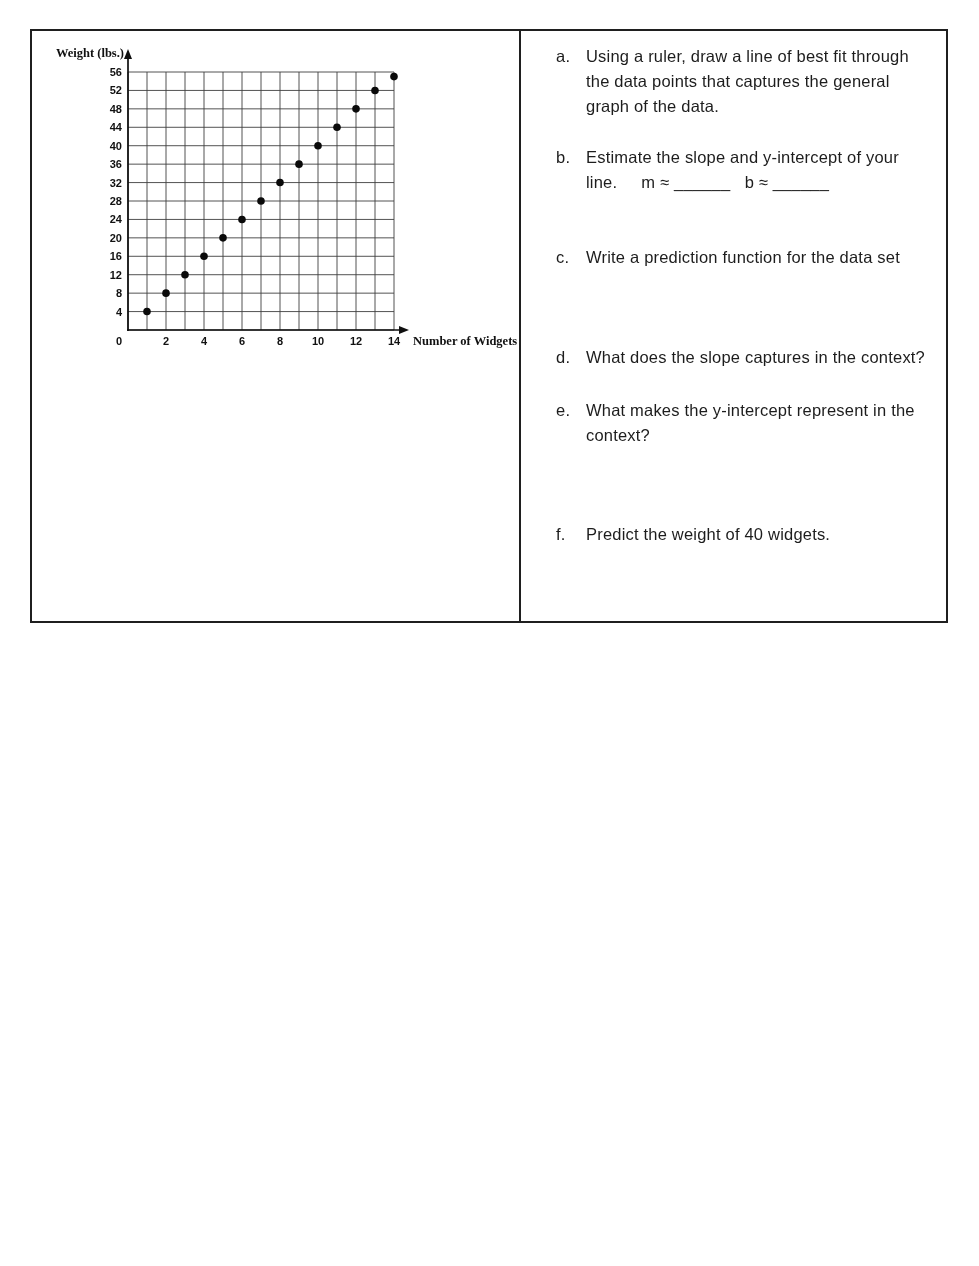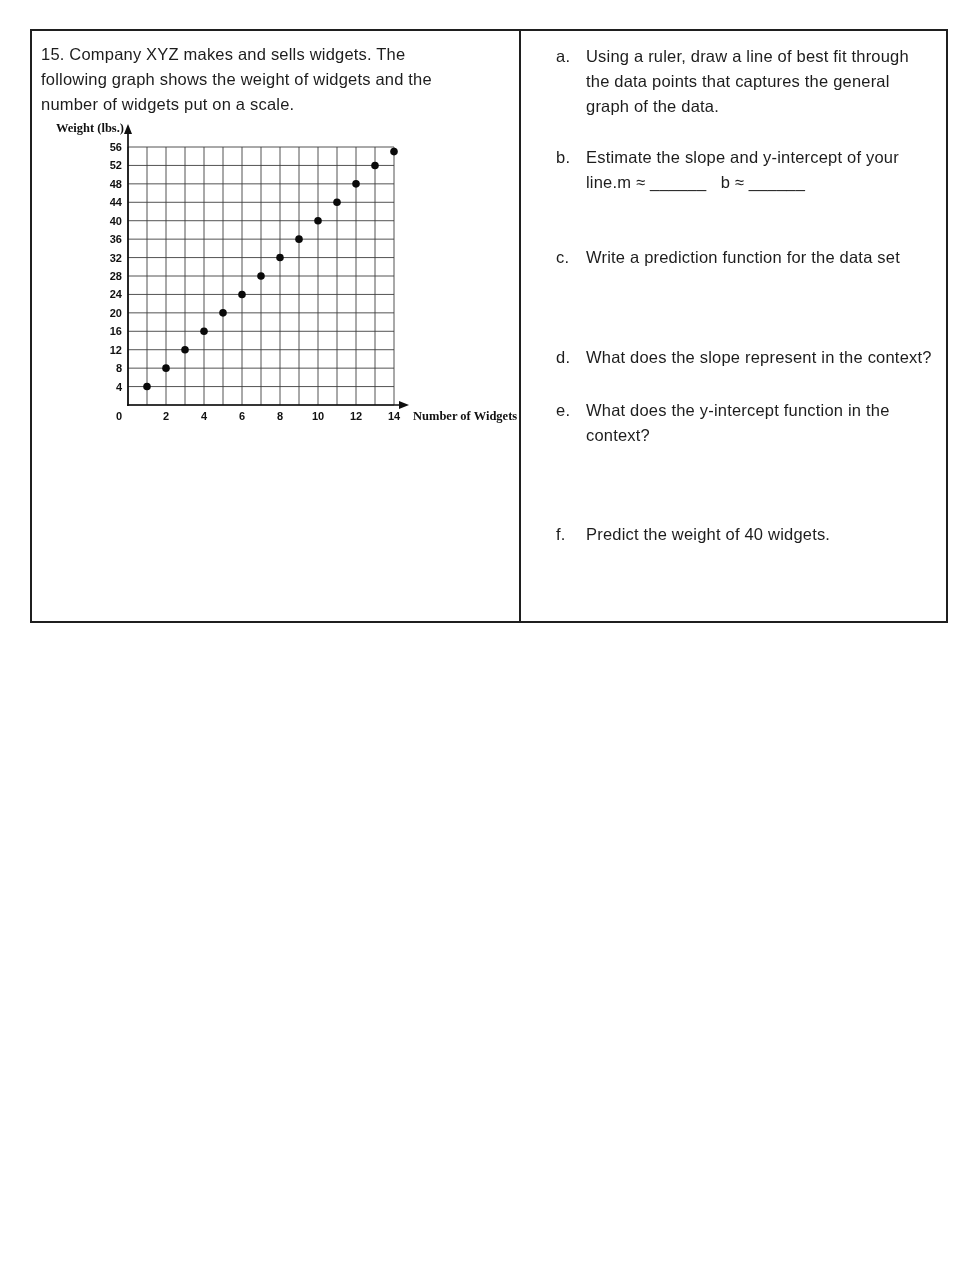--- a/index.html
+++ b/index.html
@@ -28,29 +28,28 @@
   .axis-label{font-family:"Liberation Serif",serif;font-size:12.5px;font-weight:bold;fill:#111;}
   .q{display:flex;font-size:16.5px;line-height:25px;letter-spacing:.2px;}
   .q-label{width:30px;flex:none;}
   .q-text{width:350px;}
   .q-a{margin-top:0;}
   .q-b{margin-top:26px;}
   .q-c{margin-top:50px;}
   .q-d{margin-top:75px;}
   .q-e{margin-top:28px;}
   .q-f{margin-top:74px;}
-  .blanks{white-space:nowrap;}
+  .blanks{margin-left:24px;white-space:nowrap;}
 </style>
 </head>
 <body>
 
 <div class="worksheet">
 
   <div class="cell-left">
-    <div class="problem-text">15. Company XYZ makes and sells widgets. The following graph shows the weight of widgets and the number of widgets put on a scale.</div>
     <div class="chart-wrap">
       <svg width="470" height="322" viewBox="0 0 470 322">
           <line x1="87" y1="286" x2="87" y2="28" stroke="#3f3f3f" stroke-width="0.9"></line>
           <line x1="106" y1="286" x2="106" y2="28" stroke="#3f3f3f" stroke-width="0.9"></line>
           <line x1="125" y1="286" x2="125" y2="28" stroke="#3f3f3f" stroke-width="0.9"></line>
           <line x1="144" y1="286" x2="144" y2="28" stroke="#3f3f3f" stroke-width="0.9"></line>
           <line x1="163" y1="286" x2="163" y2="28" stroke="#3f3f3f" stroke-width="0.9"></line>
           <line x1="182" y1="286" x2="182" y2="28" stroke="#3f3f3f" stroke-width="0.9"></line>
           <line x1="201" y1="286" x2="201" y2="28" stroke="#3f3f3f" stroke-width="0.9"></line>
           <line x1="220" y1="286" x2="220" y2="28" stroke="#3f3f3f" stroke-width="0.9"></line>
@@ -134,26 +133,26 @@
       <span class="q-text"><span>Estimate the slope and y-intercept of your line.</span><span class="blanks">m ≈ ______&nbsp;&nbsp; b ≈ ______</span></span>
     </div>
 
     <div class="q q-c">
       <span class="q-label">c.</span>
       <span class="q-text">Write a prediction function for the data set</span>
     </div>
 
     <div class="q q-d">
       <span class="q-label">d.</span>
-      <span class="q-text">What does the slope represent in the context?</span>
+      <span class="q-text">What does the slope captures in the context?</span>
     </div>
 
     <div class="q q-e">
       <span class="q-label">e.</span>
-      <span class="q-text">What does the y-intercept function in the context?</span>
+      <span class="q-text">What makes the y-intercept represent in the context?</span>
     </div>
 
     <div class="q q-f">
       <span class="q-label">f.</span>
       <span class="q-text">Predict the weight of 40 widgets.</span>
     </div>
 
   </div>
 </div>
 

